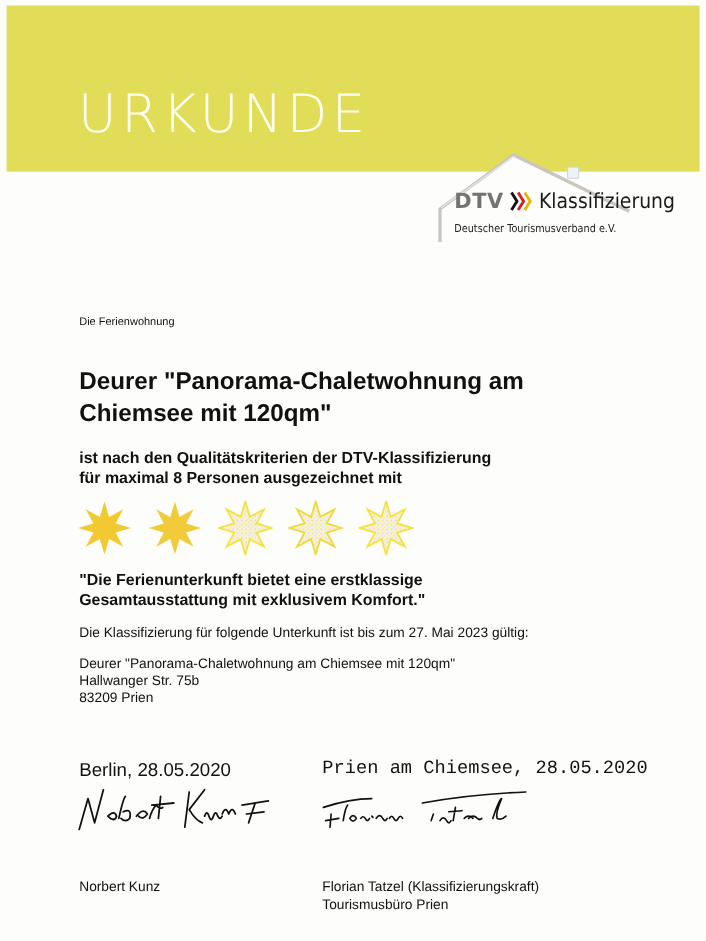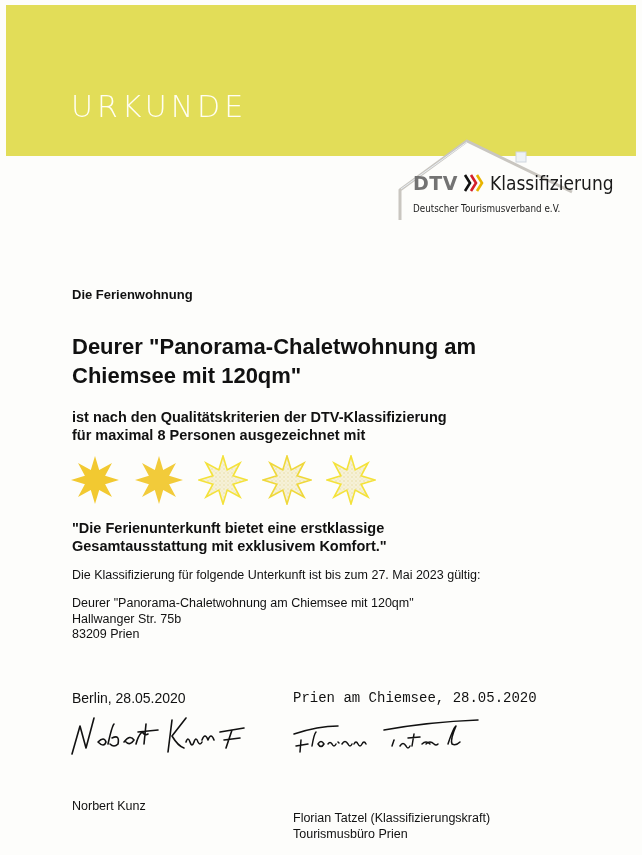--- a/index.html
+++ b/index.html
@@ -7,23 +7,23 @@
     width: 642px; height: 855px; position: relative; overflow: hidden;
     background: #fdfdfb;
     font-family: "Liberation Sans", sans-serif;
     color: #111;
   }
   .banner {
     position: absolute; left: 6px; top: 5px; width: 630px; height: 151px;
     background: #e2dd58;
   }
   .urkunde {
-    position: absolute; left: 71px; top: 92px;
+    position: absolute; left: 71px; top: 80px;
     font-family: "DejaVu Sans", sans-serif; font-weight: 300;
-    font-size: 30px; letter-spacing: 4px; color: #fffef2;
+    font-size: 48px; letter-spacing: 4px; color: #fffef2;
     line-height: 1;
   }
   .house {
     position: absolute; left: 392px; top: 134px; width: 190px; height: 90px;
   }
   .logo {
     position: absolute; left: 413px; top: 172px;
     display: flex; align-items: center; white-space: nowrap;
   }
   .logo-dtv {
@@ -34,35 +34,35 @@
   .logo-klass {
     font-family: "DejaVu Sans", sans-serif; font-size: 19px; color: #1a1a1a;
     transform: scaleX(0.9); transform-origin: left center; display: inline-block;
   }
   .logo-sub {
     position: absolute; left: 413px; top: 203px;
     font-family: "DejaVu Sans", sans-serif; font-size: 10px; color: #222;
     transform: scaleX(0.88); transform-origin: left center; white-space: nowrap;
   }
   .t { position: absolute; left: 72px; white-space: nowrap; }
-  .intro { top: 287px; font-size: 13px; font-weight: bold; }
+  .intro { top: 287px; font-size: 10px; font-weight: normal; }
   .title { top: 332px; font-size: 22px; font-weight: bold; line-height: 29px; }
   .crit { top: 408px; font-size: 14.5px; font-weight: bold; line-height: 18px; }
   .stars { position: absolute; left: 70px; top: 455px; display: flex; gap: 14px; }
   .star { width: 50px; height: 50px; }
   .quote { top: 519px; font-size: 14.5px; font-weight: bold; line-height: 18px; }
   .validity { top: 568px; font-size: 12.5px; }
   .addr { top: 596px; font-size: 12.5px; line-height: 15.5px; }
-  .place { top: 690px; font-size: 14px; }
+  .place { top: 690px; font-size: 17px; }
   .place.right { left: 293px; font-family: Liberation Mono, monospace; }
   .sig { position: absolute; }
   .sig1 { left: 68px; top: 712px; width: 205px; height: 50px; }
   .sig2 { left: 288px; top: 714px; width: 210px; height: 45px; }
   .name { top: 798px; font-size: 12.5px; line-height: 16px; }
-  .name.right { left: 293px; margin-top: 12px; }
+  .name.right { left: 293px; }
   .line { display: block; }
 </style>
 </head>
 <body>
 
 <div class="banner"></div>
 <div class="urkunde">URKUNDE</div>
 
 <svg class="house" viewBox="0 0 190 90">
   <polygon points="8,90 8,57 75,7 180,59 190,60 190,90" fill="#fdfdfb"></polygon>

